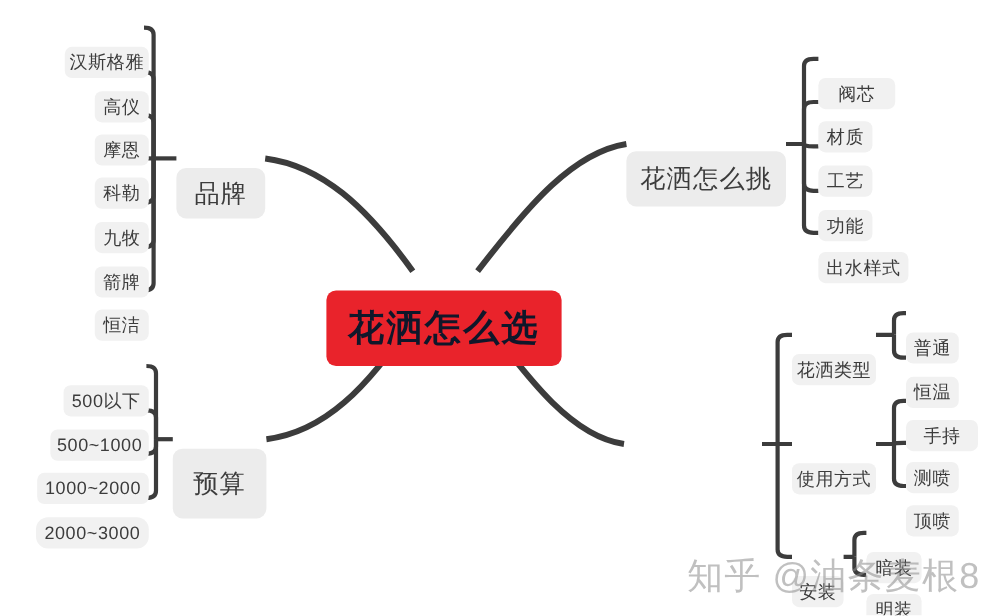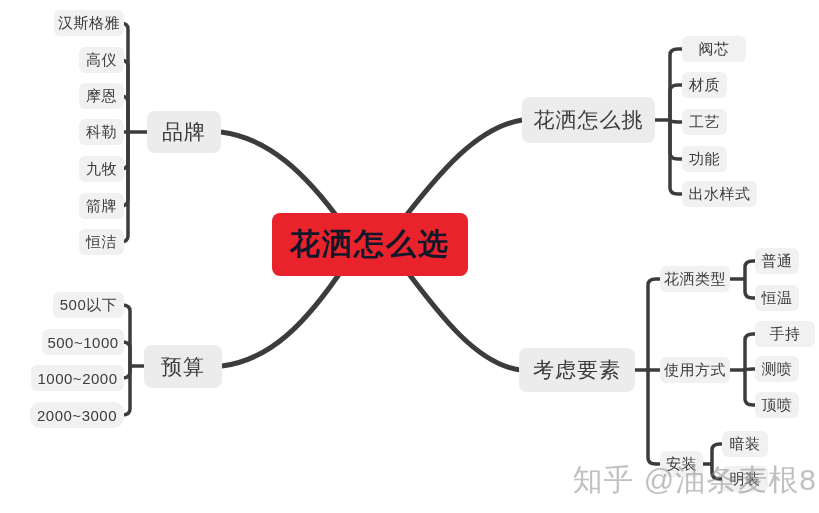--- a/index.html
+++ b/index.html
@@ -25,20 +25,21 @@
     z-index: 2;
     display: flex;
     align-items: center;
     justify-content: center;
     background: #f1f1f1;
     color: #3c3c3c;
     border-radius: 6px;
     font-size: 15px;
     white-space: nowrap;
     letter-spacing: 0.5px;
+    margin-top: 29px;
   }
   .node-l1 {
     background: #ececec;
     font-size: 21px;
     border-radius: 8px;
     letter-spacing: 1px;
   }
   .node-root {
     background: #e9232b;
     color: #0f172a;
@@ -126,27 +127,26 @@
   <div class="node" style="left:79px;top:193px;width:45px;height:26px;">箭牌</div>
   <div class="node" style="left:79px;top:229px;width:45px;height:26px;">恒洁</div>
 
   <div class="node node-l1" style="left:522px;top:97px;width:133px;height:46px;">花洒怎么挑</div>
   <div class="node" style="left:682px;top:36px;width:64px;height:26px;">阀芯</div>
   <div class="node" style="left:682px;top:72px;width:45px;height:26px;">材质</div>
   <div class="node" style="left:682px;top:109px;width:45px;height:26px;">工艺</div>
   <div class="node" style="left:682px;top:146px;width:45px;height:26px;">功能</div>
   <div class="node" style="left:682px;top:181px;width:75px;height:26px;">出水样式</div>
 
-  <div class="node node-l1" style="left:144px;top:345px;width:78px;height:43px;">预算</div>
+  <div class="node node-l1" style="left:144px;top:345px;width:78px;height:58px;">预算</div>
   <div class="node" style="left:53px;top:292px;width:71px;height:26px;">500以下</div>
   <div class="node" style="left:42px;top:329px;width:82px;height:26px;">500~1000</div>
   <div class="node" style="left:31px;top:365px;width:93px;height:26px;">1000~2000</div>
   <div class="node" style="left:30px;top:402px;width:94px;height:26px;border-radius:10px;">2000~3000</div>
 
-  <div class="node node-l1" style="left:519px;top:348px;width:116px;height:44px;">考虑要素</div>
 
   <div class="node" style="left:660px;top:266px;width:70px;height:26px;">花洒类型</div>
   <div class="node" style="left:755px;top:248px;width:44px;height:26px;">普通</div>
   <div class="node" style="left:755px;top:285px;width:44px;height:26px;">恒温</div>
 
   <div class="node" style="left:660px;top:357px;width:70px;height:26px;">使用方式</div>
   <div class="node" style="left:755px;top:321px;width:60px;height:26px;">手持</div>
   <div class="node" style="left:755px;top:356px;width:44px;height:26px;">测喷</div>
   <div class="node" style="left:755px;top:392px;width:44px;height:26px;">顶喷</div>
 

